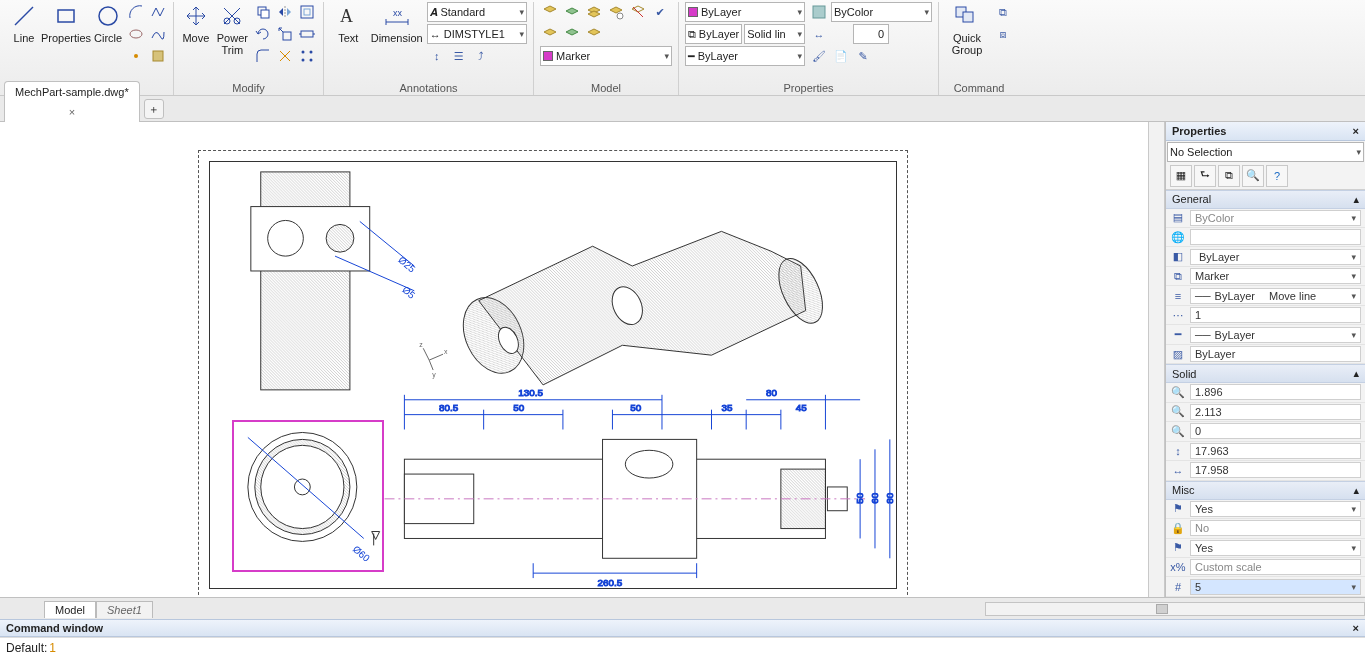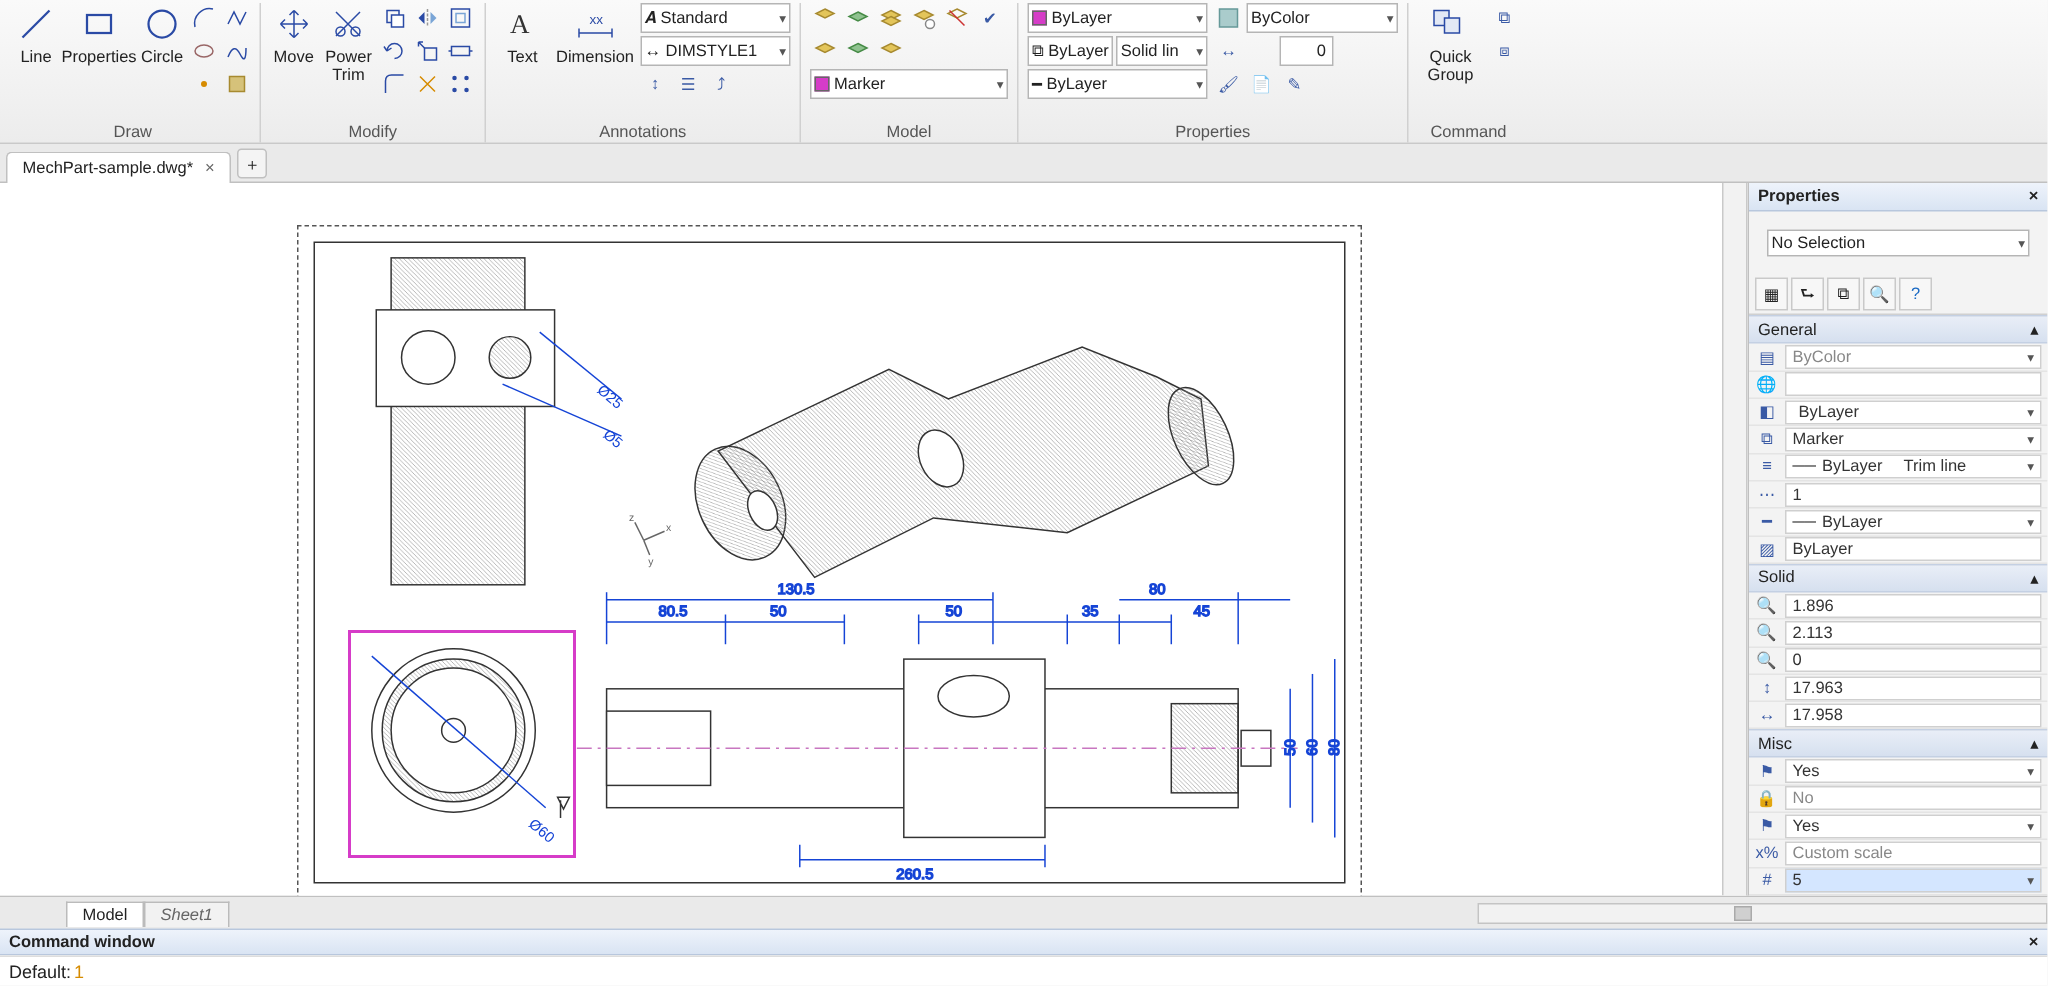--- a/index.html
+++ b/index.html
@@ -91,21 +91,21 @@
     display:flex;align-items:flex-end;
     border-bottom:1px solid #c0c0c0;
     padding-left:4px;
   }
   .doc-tab {
     background:#fff;border:1px solid #c0c0c0;border-bottom:none;
     border-radius:4px 4px 0 0;
     padding:4px 10px;
     display:flex;align-items:center;gap:8px;
     font-size:11px;
-    position:relative;top:1px;
+    position:relative;top:1px;flex-direction:column;
   }
   .doc-tab .close-x{cursor:pointer;color:#666;}
   .new-tab{
     width:20px;height:20px;border:1px solid #c0c0c0;background:#f4f4f4;
     display:flex;align-items:center;justify-content:center;margin:0 4px 2px 4px;
     cursor:pointer;border-radius:3px;
   }
   
   .workspace {
     display:flex; height: calc(100% - 96px - 26px - 22px - 18px - 20px);
@@ -139,21 +139,21 @@
     display:flex;flex-direction:column;
     font-size:11px;
   }
   .panel-title{
     background:linear-gradient(#eef3fb,#d9e4f3);
     border-bottom:1px solid #b8c7dd;
     font-weight:bold;padding:3px 6px;
     display:flex;justify-content:space-between;align-items:center;
   }
   .panel-combo{
-    margin:12px;
+    margin:1px;
   }
   .panel-toolbar{
     display:flex;gap:2px;padding:2px 4px;border-bottom:1px solid #d0d0d0;
   }
   .panel-toolbar .pbtn{
     width:22px;height:22px;border:1px solid #c9c9c9;background:#f7f7f7;
     display:flex;align-items:center;justify-content:center;cursor:pointer;
   }
   .panel-section-hdr{
     background:linear-gradient(#e9eef7,#d6e0ef);
@@ -703,21 +703,21 @@
     </div>
     <div class="prop-row">
       <div class="picon">⧉</div>
       <div class="pval">
           <span>Marker</span>
           <span class="arrow">▾</span>
         </div>
     </div>
     <div class="prop-row">
       <div class="picon">≡</div>
-      <div class="pval"><span>──</span><span>ByLayer</span>&nbsp;&nbsp;<span>Trim line</span><span class="arrow">▾</span></div>
+      <div class="pval"><span>──</span><span>ByLayer</span>&nbsp;&nbsp;<span>Move line</span><span class="arrow">▾</span></div>
     </div>
     <div class="prop-row">
       <div class="picon">⋯</div>
       <div class="pval">
           <span>1</span>
         </div>
     </div>
     <div class="prop-row">
       <div class="picon">━</div>
       <div class="pval">

